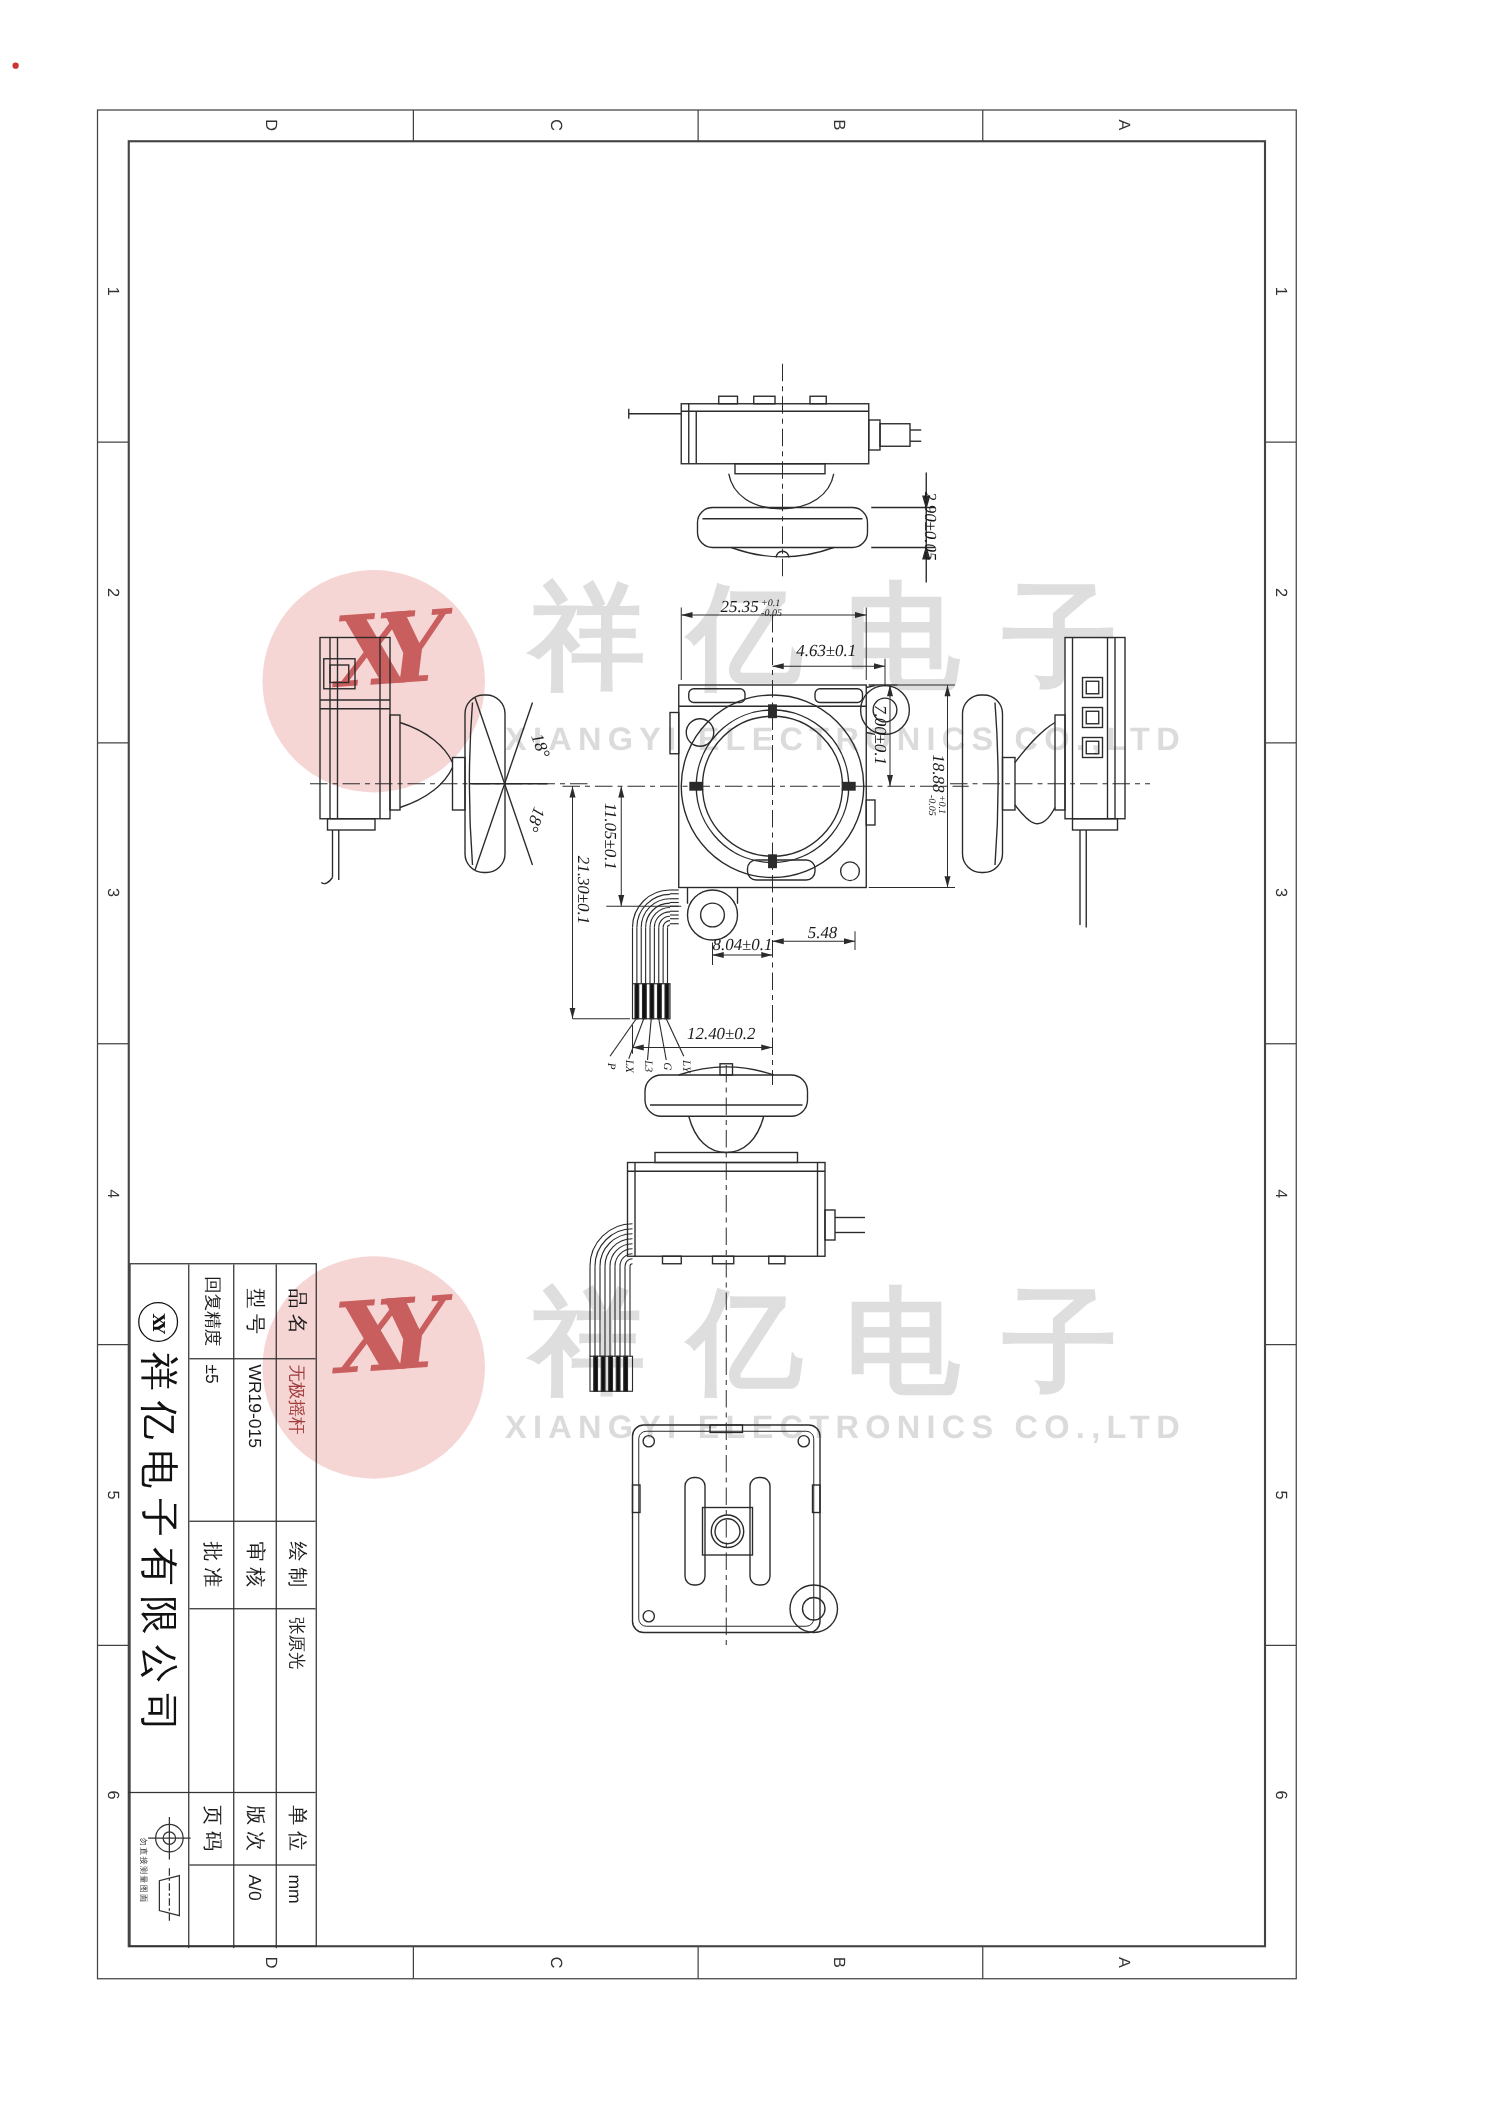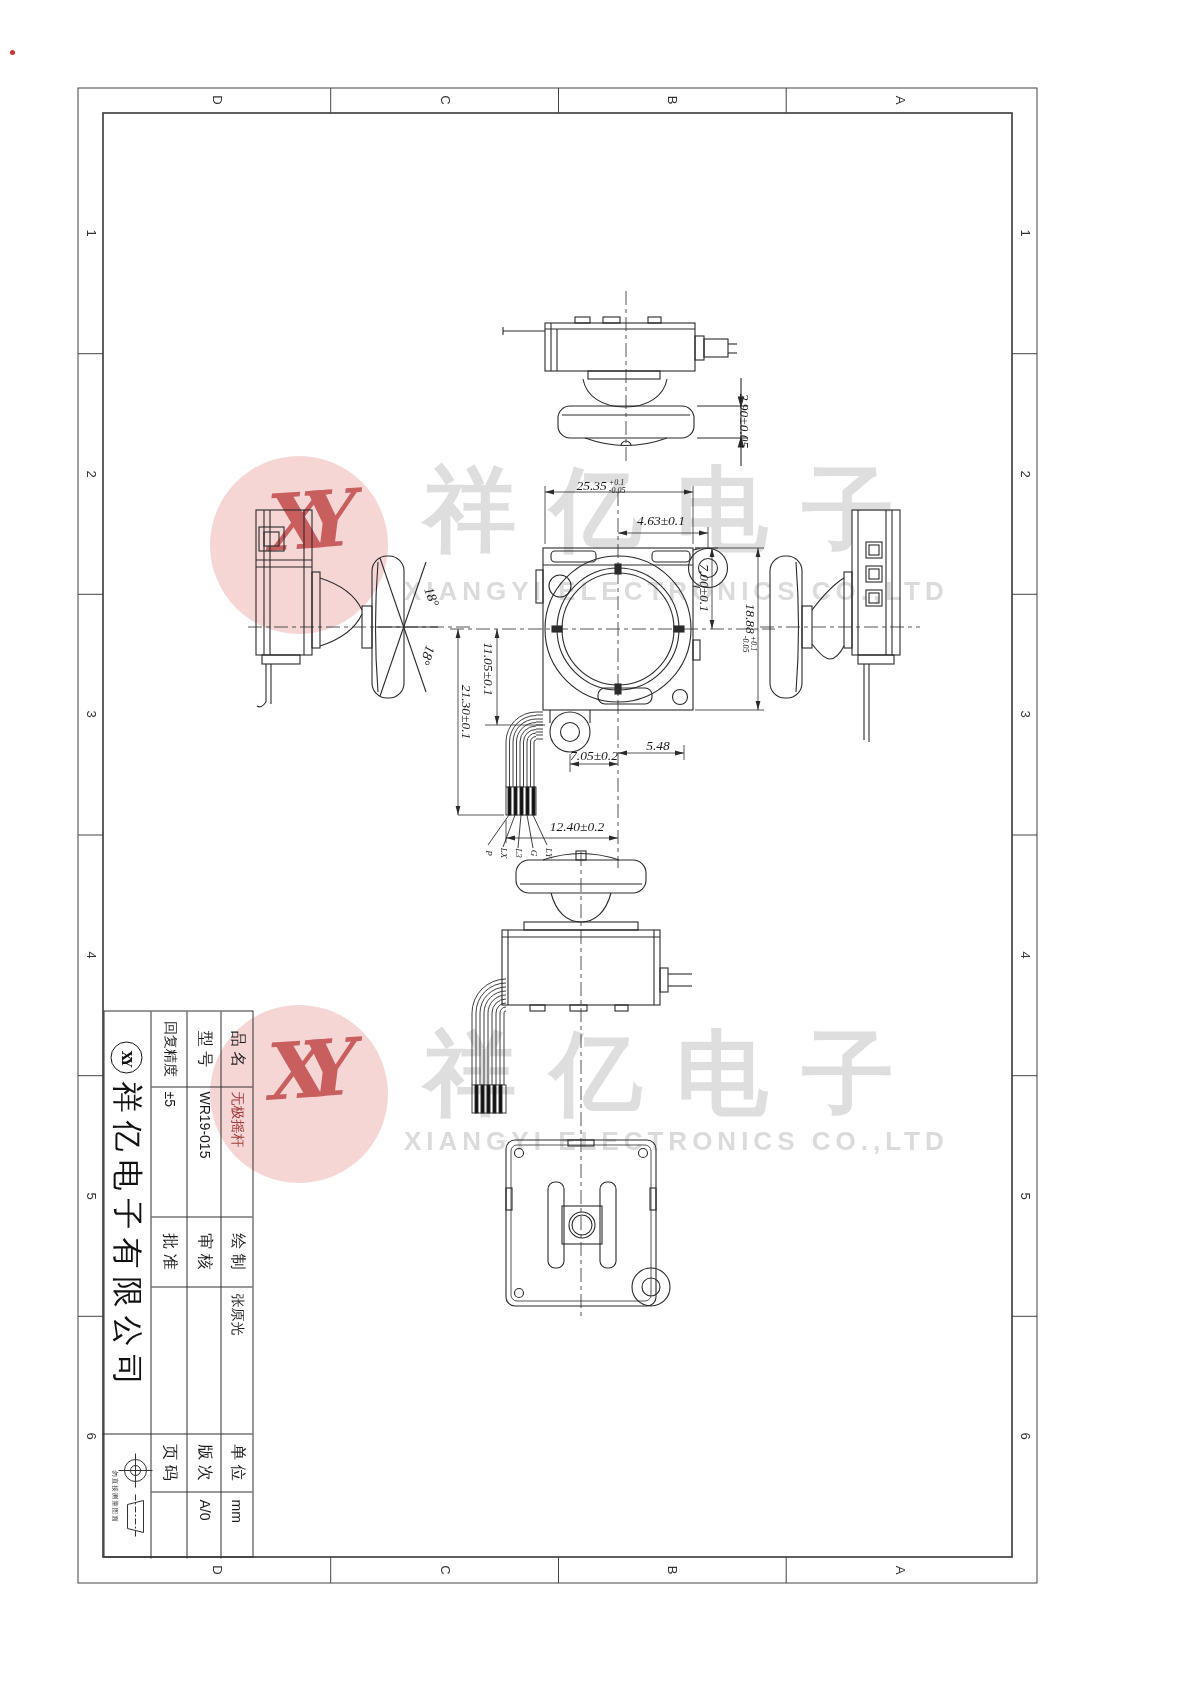--- a/index.html
+++ b/index.html
@@ -357,21 +357,21 @@
   <div class="dim" style="left:661px;top:521px;">4.63±0.1</div>
   <div class="dim v" style="left:704px;top:588px;">7.00±0.1</div>
   <div class="dim v" style="left:750px;top:628px;">
     <span>18.88</span><span class="tol">
         <span>+0.1</span>
         <span>-0.05</span>
       </span>
   </div>
   <div class="dim v" style="left:488px;top:669px;">11.05±0.1</div>
   <div class="dim v" style="left:466px;top:712px;">21.30±0.1</div>
-  <div class="dim" style="left:594px;top:756px;">7.05±0.2</div>
+  <div class="dim" style="left:594px;top:756px;">8.04±0.1</div>
   <div class="dim" style="left:658px;top:746px;">5.48</div>
   <div class="dim" style="left:577px;top:827px;">12.40±0.2</div>
   <div class="dim r70 small" style="left:431px;top:597px;">18°</div>
   <div class="dim r110 small" style="left:427px;top:655px;">18°</div>
 
   <span class="wire" style="left:489px;top:853px;">P</span>
   <span class="wire" style="left:504px;top:853px;">LX</span>
   <span class="wire" style="left:519px;top:853px;">L3</span>
   <span class="wire" style="left:534px;top:853px;">G</span>
   <span class="wire" style="left:549px;top:853px;">LY</span>

